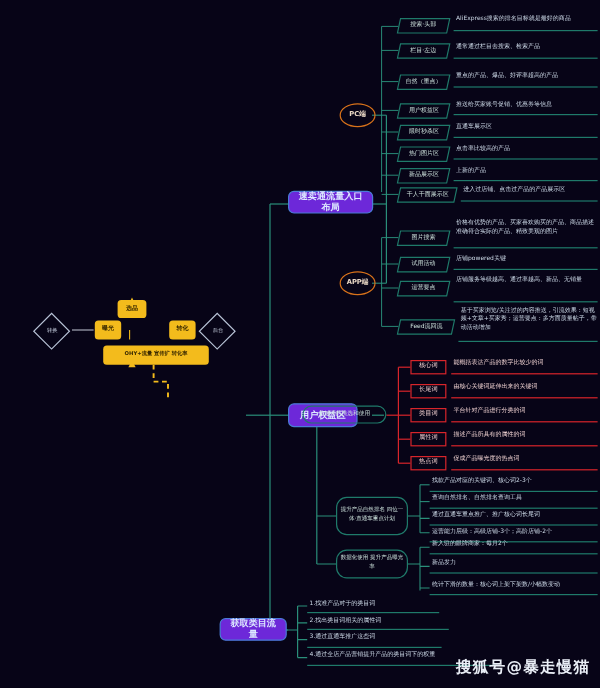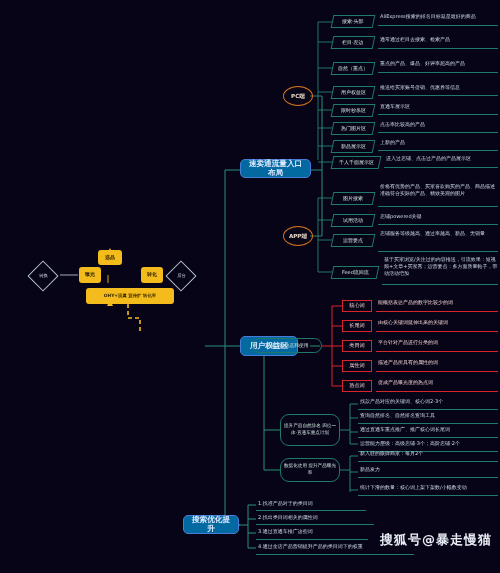--- a/index.html
+++ b/index.html
@@ -24,21 +24,21 @@
   }
   
   .ybox { background: #f3bb1c; color: #3a2a00; border-radius: 3px;
           font-size: 5px; font-weight: bold; }
   .ybox.wide { font-size: 4.4px; padding: 0 2px; }
   
   .diamond { border: 1px solid #b9c4d8; transform: rotate(45deg); background: transparent; }
   .diamond > span { transform: rotate(-45deg); font-size: 4.4px; color: #cdd6e6; display:block; }
 
   
-  .mbox { background: #0369a1; border: 1.4px solid #4a7bd6; border-radius: 5px;
+  .mbox { background: #6d28d9; border: 1.4px solid #4a7bd6; border-radius: 5px;
           color: #dce8ff; font-size: 7.6px; font-weight: bold; padding: 3px 5px; }
 
   
   .ell { border: 1.5px solid #d8721a; border-radius: 50%; color: #e8d7c4;
          font-size: 5.6px; font-weight: bold; background: transparent; }
 
   
   .par { border: 1px solid #1f7a6a; color: #cfe4de; font-size: 5px;
          transform: skewX(-12deg); background: transparent; }
   .par > span { transform: skewX(12deg); display: block; }
@@ -50,21 +50,21 @@
   .rbox { border: 1.2px solid #d8252b; color: #f0cfcf; font-size: 5.2px; background: transparent; }
 
   
   .desc { position: absolute; color: #cfdcea; font-size: 5px; line-height: 1.35; text-align: left; }
   .desc.red { color: #f0d2d2; }
 
   
   .rule { position: absolute; height: 1px; background: #1f7a6a; }
   .rule.red { background: #d8252b; }
 
-  .watermark { position: absolute; right: 8px; bottom: 24px; color: #e9eef6;
+  .watermark { position: absolute; right: 8px; bottom: 8px; color: #e9eef6;
                font-size: 13px; font-weight: bold; letter-spacing: 1px; margin-left: 44px; }
 </style>
 </head>
 <body>
 
 <div id="canvas">
 
   <svg class="wires">
 
     <path d="M205,346 L225,346" stroke="#2a8f7a" stroke-width="1" fill="none"></path>
@@ -159,21 +159,21 @@
 
   <div class="node diamond" style="left:170px; top:265px; width:22px; height:22px;">
     <span>后台</span>
   </div>
 
 
   <div class="node mbox" style="left:240px; top:159px; width:71px; height:19px;">速卖通流量入口布局</div>
 
   <div class="node mbox" style="left:240px; top:336px; width:58px; height:20px;">用户权益区</div>
 
-  <div class="node mbox" style="left:183px; top:515px; width:56px; height:19px;">搜索优化提升</div>
+  <div class="node mbox" style="left:183px; top:515px; width:56px; height:19px;">获取类目流量</div>
 
   <div class="node ell" style="left:283px; top:86px; width:30px; height:20px;">PC端</div>
 
   <div class="node ell" style="left:283px; top:226px; width:30px; height:20px;">APP端</div>
 
   <div class="node par" style="left:332px; top:15px; width:42px; height:13px;">
     <span>搜索·头部</span>
     </div>
   <div class="desc" style="left:380px; top:13px; width:118px;">AliExpress搜索的排名目标就是最好的商品</div>
   <div class="rule" style="left:378px; top:25px; width:120px;"></div>

